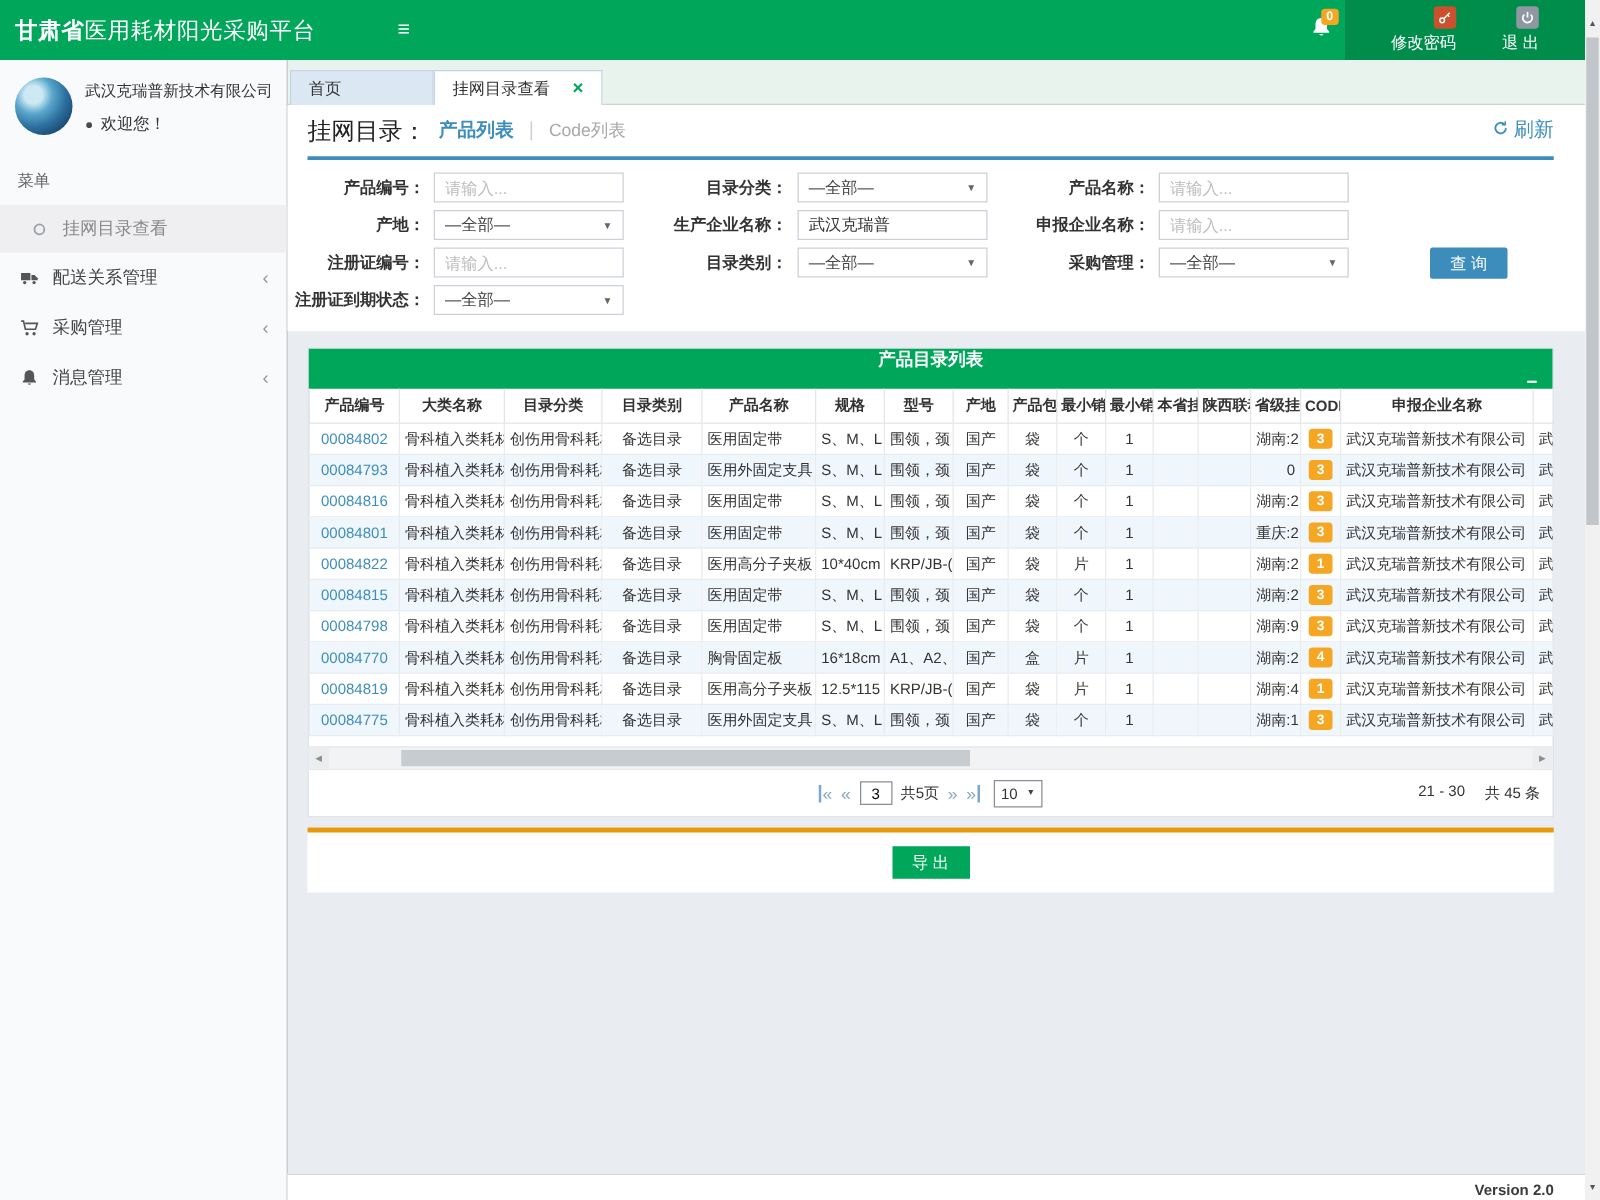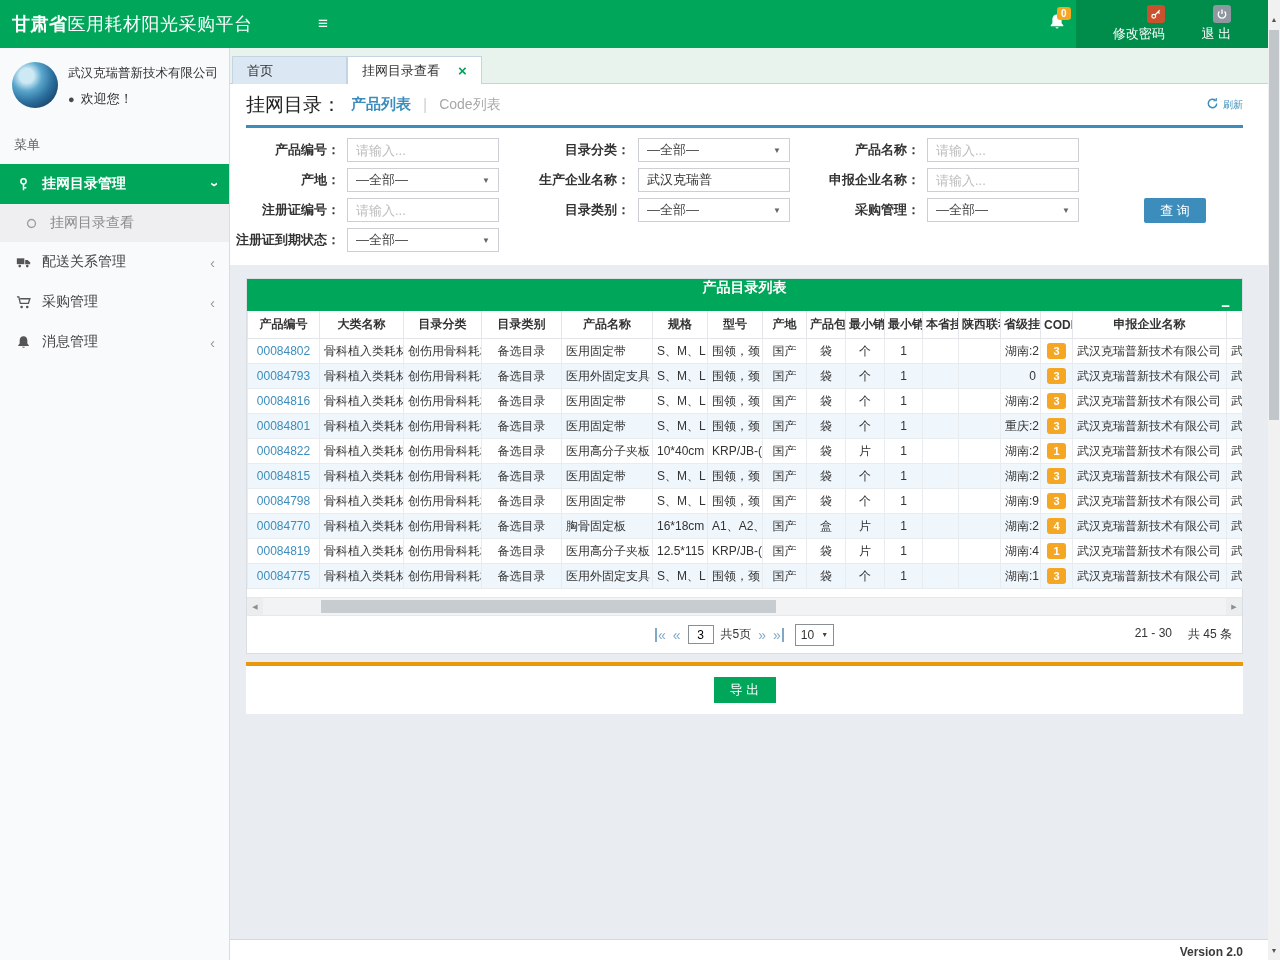--- a/index.html
+++ b/index.html
@@ -47,21 +47,21 @@
   .tab.active{background:#fff;margin-left:0;}
   .tab .close{margin-left:18px;color:var(--brand-green,#00a65a);font-weight:bold;font-size:15px;}
   .content{position:relative;height:876px;background:#e9edf2;}
   .top-white{background:#fff;height:181px;}
   .title-row{height:41px;display:flex;align-items:center;padding:0 25px 0 16px;}
   .pg-title{font-size:19px;color:#222;}
   .subtab{font-size:14px;color:#a8a8a8;cursor:pointer;}
   .subtab.active{color:var(--accent-blue,#3c8dbc);font-weight:bold;font-size:15px;margin-left:10px;}
   .sep{color:#d0d0d0;margin:0 12px;}
   .spacer{flex:1;}
-  .refresh{display:flex;align-items:center;gap:4px;color:var(--accent-blue,#3c8dbc);font-size:10px;cursor:pointer;}
+  .refresh{display:flex;align-items:center;gap:4px;color:var(--accent-blue,#3c8dbc);font-size:16px;cursor:pointer;}
   .refresh svg{width:13px;height:13px;}
   .blue-rule{height:3px;background:var(--accent-blue,#3c8dbc);margin:0 25px 0 16px;}
   .form{position:relative;height:134px;}
   .flabel{position:absolute;width:170px;text-align:right;font-size:13px;font-weight:bold;color:#333;line-height:24px;white-space:nowrap;}
   .fctl{position:absolute;width:152px;height:24px;box-sizing:border-box;border:1px solid #ccd0d6;font-size:13px;
     padding:0 8px;color:#333;background:#fff;font-family:inherit;}
   .fctl::placeholder{color:#bdbdbd;}
   .fselect{display:flex;align-items:center;justify-content:space-between;cursor:pointer;}
   .fsel-text{color:#444;}
   .fsel-caret{font-size:8px;color:#666;}
@@ -146,30 +146,20 @@
   <aside class="sidebar">
     <div class="user-panel">
       <div class="avatar"></div>
       <div>
         <div class="uname">武汉克瑞普新技术有限公司</div>
         <div class="uwel"><span class="dot">●</span><span>欢迎您！</span></div>
       </div>
     </div>
     <div class="menu-label">菜单</div>
     <nav id="side-menu">
-        <div class="menu-item active-expanded">
-          <span class="mi-icon">
-            <svg viewBox="0 0 16 16" fill="none" stroke="currentColor" stroke-width="1.6">
-              <circle cx="8" cy="4.6" r="2.8"></circle>
-              <path d="M8 7.4V14M8 11.4h3"></path>
-            </svg>
-          </span>
-          <span>挂网目录管理</span>
-          <span class="chev down">‹</span>
-        </div>
         <div class="menu-item sub-active">
           <span class="mi-icon">
             <svg viewBox="0 0 16 16" fill="none" stroke="currentColor" stroke-width="1.5">
               <circle cx="8" cy="8" r="4.2"></circle>
             </svg>
           </span>
           <span>挂网目录查看</span>
         </div>
         <div class="menu-item collapsed">
           <span class="mi-icon">

